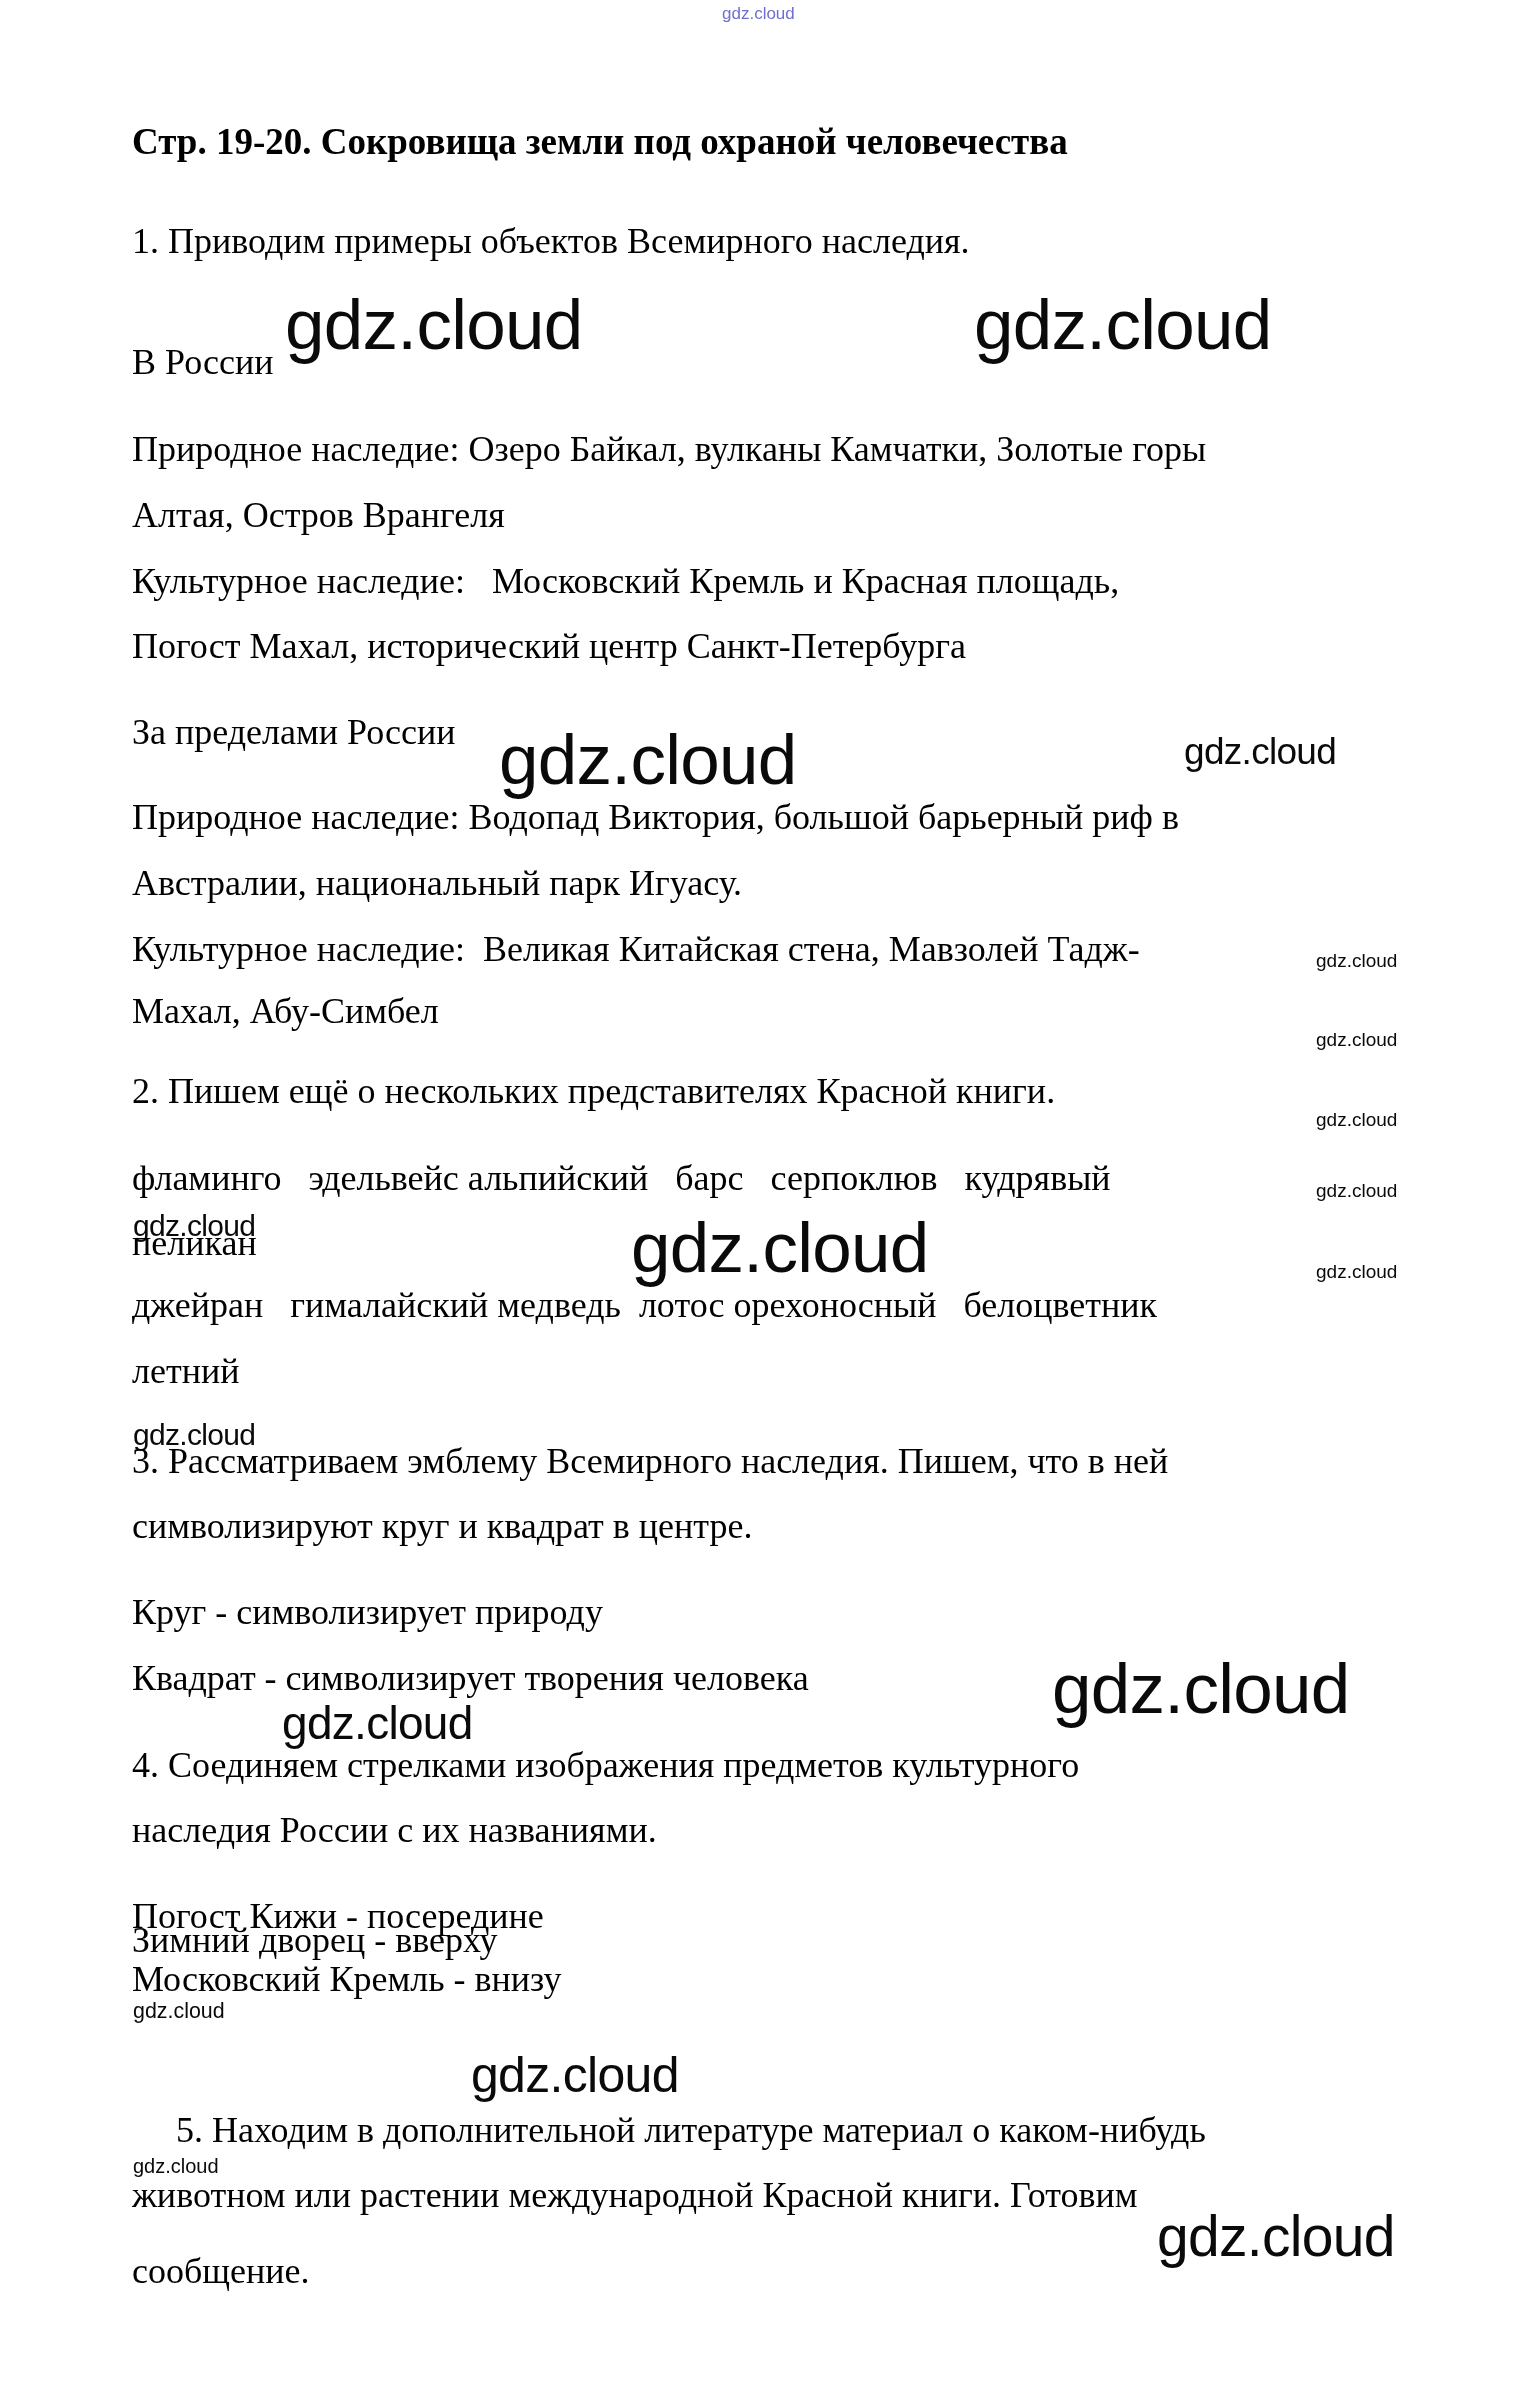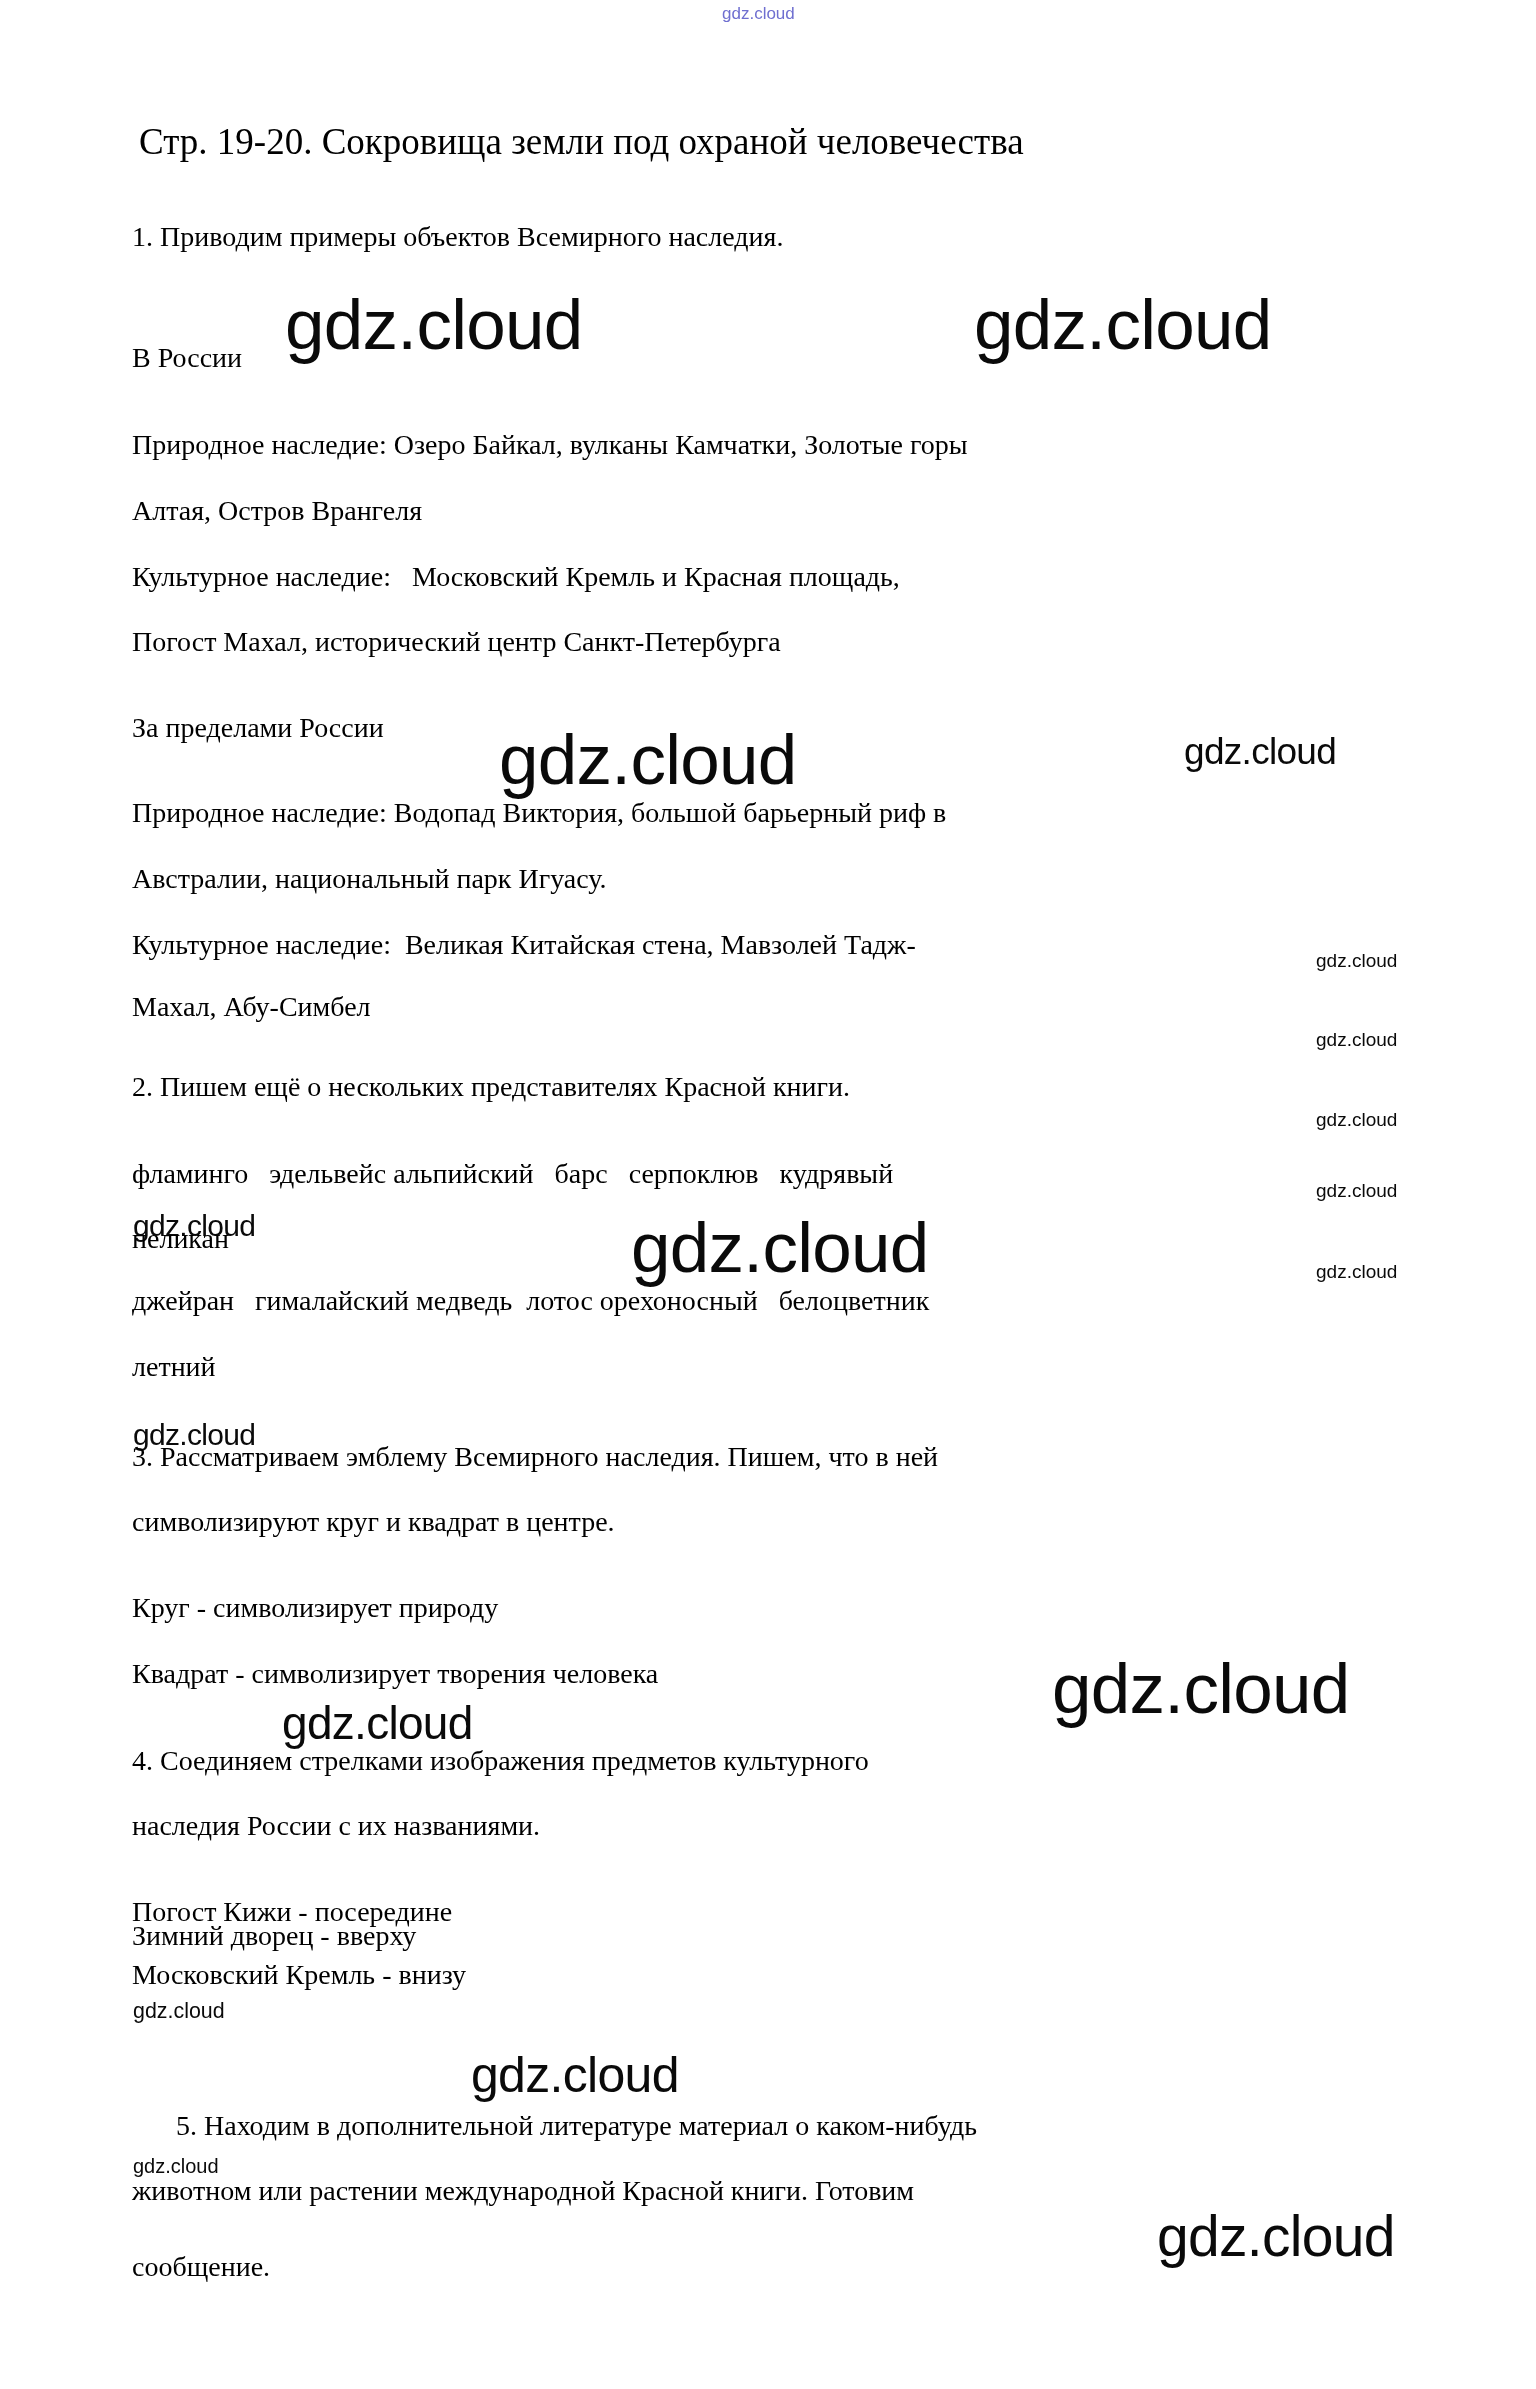--- a/index.html
+++ b/index.html
@@ -14,29 +14,28 @@
     height: 2389px;
     background: #ffffff;
     color: #000000;
     font-family: "Liberation Serif", serif;
     overflow: hidden;
   }
   .line {
     position: absolute;
     left: 132px;
     width: 1277px;
-    font-size: 28px;
+    font-size: 36px;
     line-height: 1.16;
     white-space: pre-wrap;
     color: #000000;
   }
   .title {
-    font-weight: normal;
+    font-weight: bold;
     font-size: 37px;
-    margin-left: 7px;
   }
   .wm {
     position: absolute;
     font-family: Liberation Sans, sans-serif;
     font-weight: 500;
     color: #0a0a0a;
     white-space: nowrap;
     letter-spacing: -0.7px;
   }
   .wm-top {

